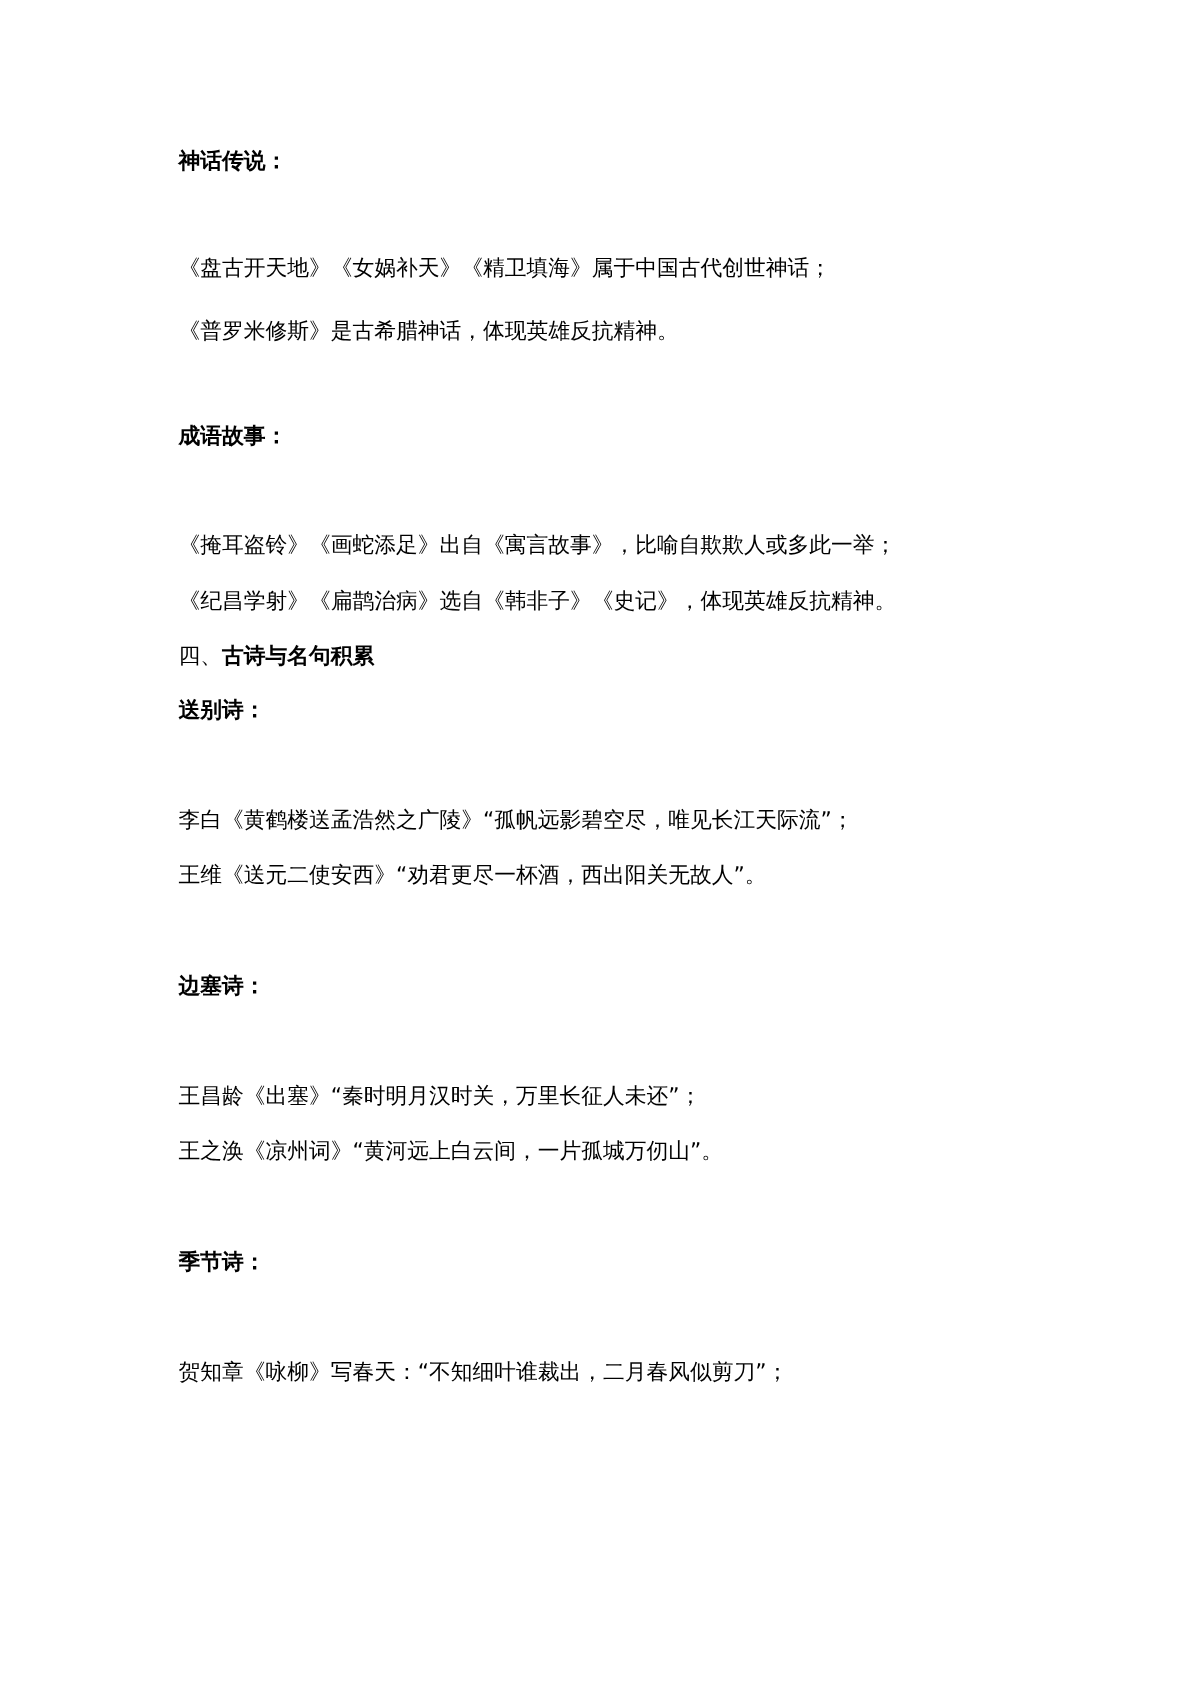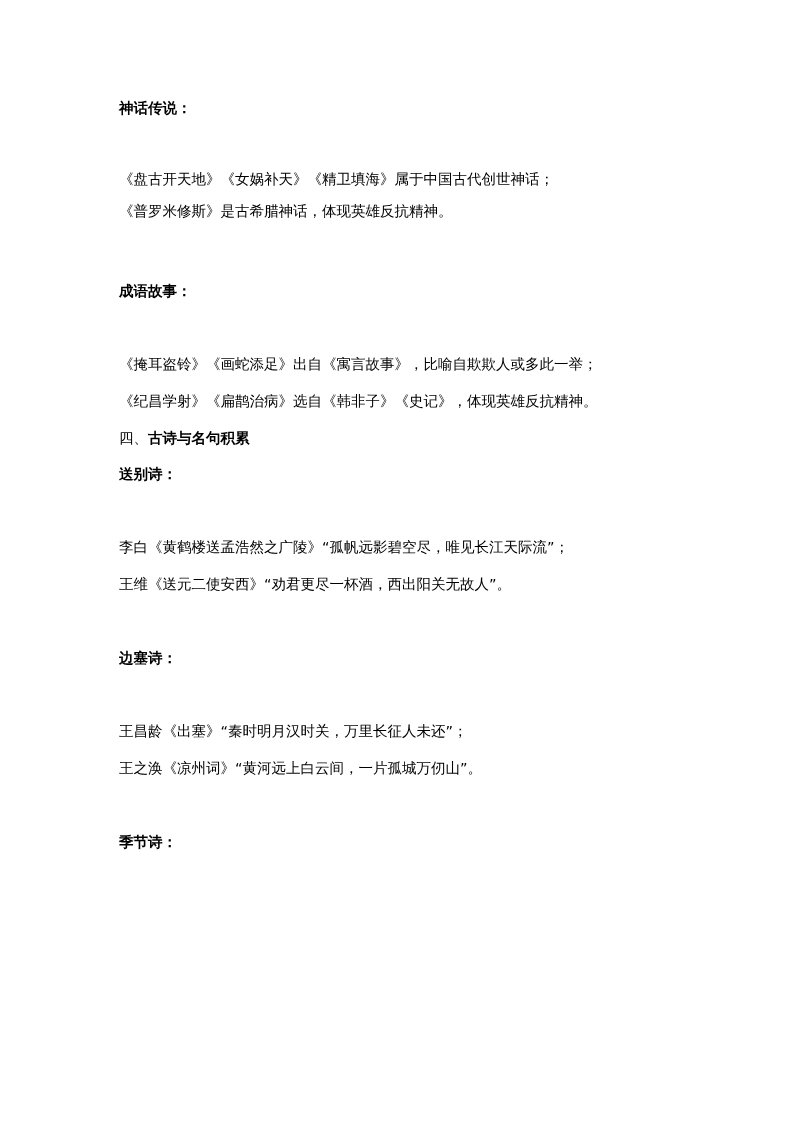--- a/index.html
+++ b/index.html
@@ -37,33 +37,34 @@
     .plain { font-weight: normal; }
     .bold { font-weight: bold; }
   </style>
 </head>
 <body>
 
 <div class="page">
 
   <div class="line heading" style="top:99px;">神话传说：</div>
   <div class="line" style="top:170px;">《盘古开天地》《女娲补天》《精卫填海》属于中国古代创世神话；</div>
-  <div class="line" style="top:202px;">《普罗米修斯》是古希腊神话，体现英雄反抗精神。</div>
+  <div class="line" style="top:212px;">《普罗米修斯》是古希腊神话，体现英雄反抗精神。</div>
 
   <div class="line heading" style="top:282px;">成语故事：</div>
   <div class="line" style="top:355px;">《掩耳盗铃》《画蛇添足》出自《寓言故事》，比喻自欺欺人或多此一举；</div>
   <div class="line" style="top:392px;">《纪昌学射》《扁鹊治病》选自《韩非子》《史记》，体现英雄反抗精神。</div>
 
   <div class="line" style="top:429px;">
     <span class="plain">四、</span><span class="bold">古诗与名句积累</span>
   </div>
 
   <div class="line heading" style="top:465px;">送别诗：</div>
   <div class="line" style="top:575px;">王维《送元二使安西》“劝君更尽一杯酒，西出阳关无故人”。</div>
   <div class="line" style="top:538px;">李白《黄鹤楼送孟浩然之广陵》“孤帆远影碧空尽，唯见长江天际流”；</div>
 
   <div class="line heading" style="top:649px;">边塞诗：</div>
   <div class="line" style="top:759px;">王之涣《凉州词》“黄河远上白云间，一片孤城万仞山”。</div>
   <div class="line" style="top:722px;">王昌龄《出塞》“秦时明月汉时关，万里长征人未还”；</div>
 
   <div class="line heading" style="top:833px;">季节诗：</div>
+  <div class="line" style="top:906px;">贺知章《咏柳》写春天：“不知细叶谁裁出，二月春风似剪刀”；</div>
 
 </div>
 
 </body></html>

